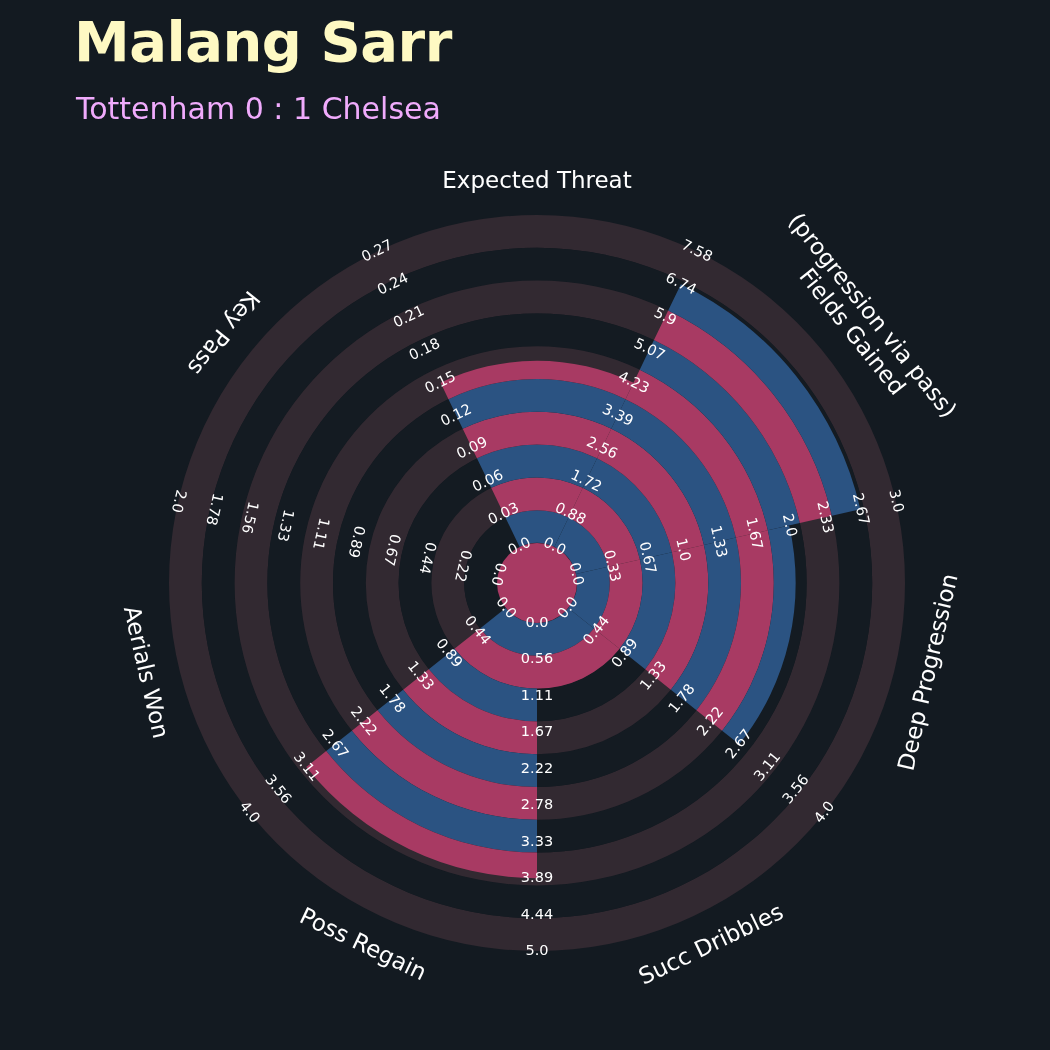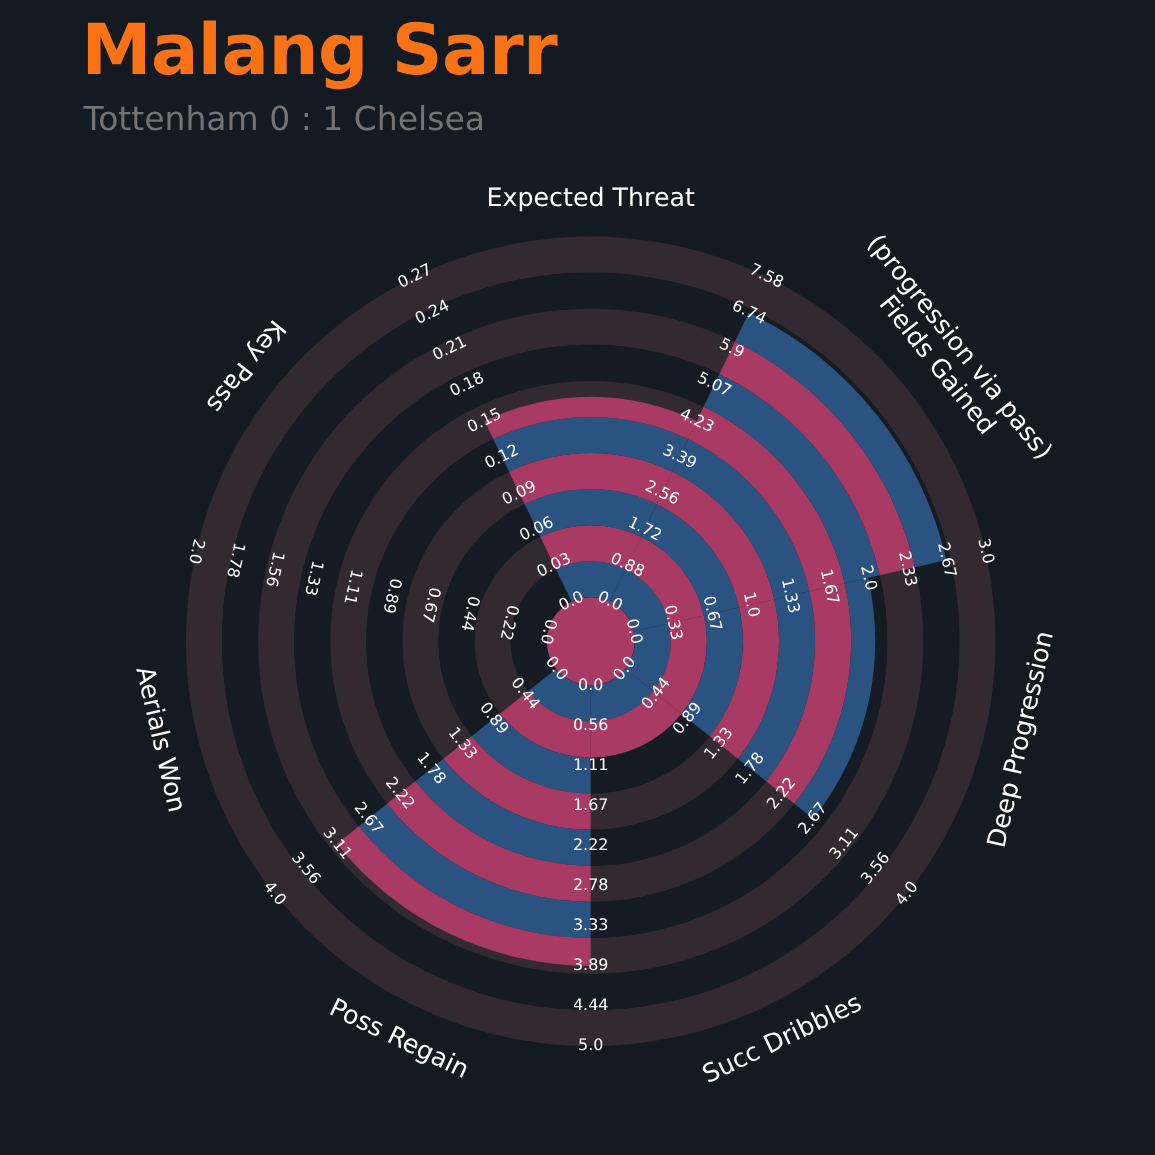--- a/index.html
+++ b/index.html
@@ -7,26 +7,26 @@
     width:1050px;height:1050px;
     background:#131a21;
     font-family:"DejaVu Sans","Liberation Sans",sans-serif;
     overflow:hidden;
     position:relative;
   }
   #root{position:absolute;inset:0;}
   .header{position:absolute;left:0;top:0;width:1050px;height:150px;}
   .title{
     position:absolute;left:74px;top:14px;
-    font-size:64px;font-weight:bold;color:#f97316;
+    font-size:56px;font-weight:bold;color:#fef9c3;
     letter-spacing:-0.5px;line-height:1;
   }
   .subtitle{
     position:absolute;left:76px;top:94px;
-    font-size:30px;color:#737373;font-weight:400;line-height:1;
+    font-size:30px;color:#f0abfc;font-weight:400;line-height:1;
   }
   .credit{
     position:absolute;right:32px;top:84px;
     text-align:right;color:#c7d0d8;font-size:21px;line-height:1.35;
   }
   .credit div{white-space:nowrap;}
   svg.chart{position:absolute;left:0;top:0;width:1050px;height:1050px;display:block;}
   text{font-family:"DejaVu Sans","Liberation Sans",sans-serif;fill:#ffffff;}
   .axis-title{font-size:23px;fill:#ffffff;}
   .tick-label{font-size:14.5px;fill:#ffffff;}

